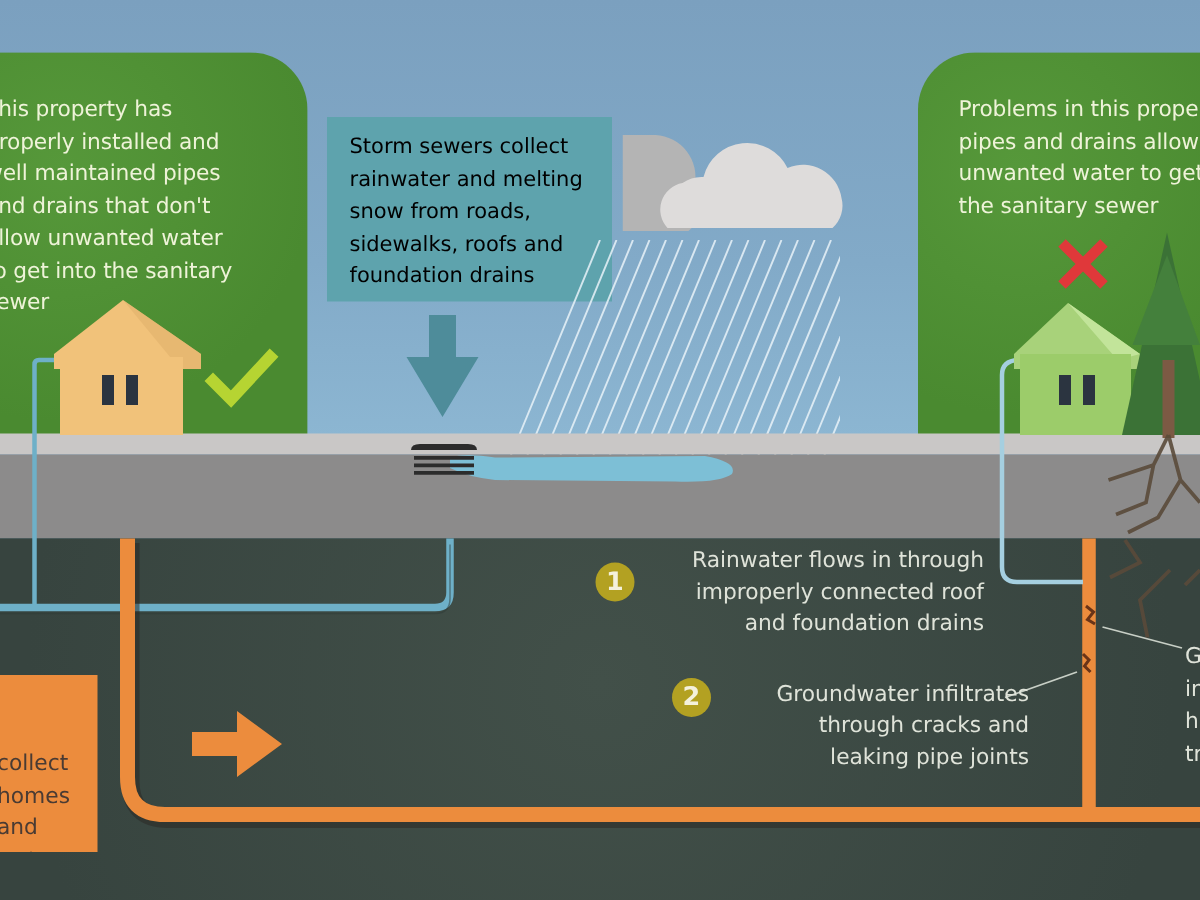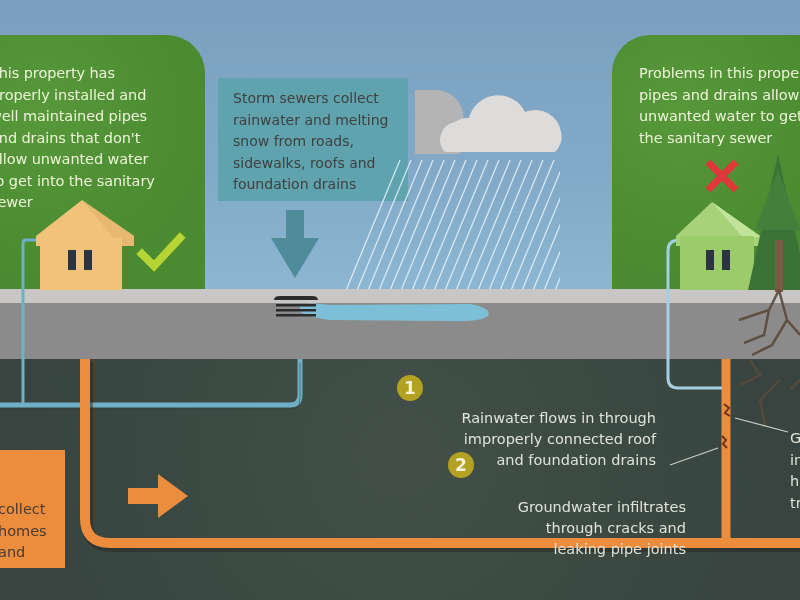--- a/index.html
+++ b/index.html
@@ -20,21 +20,21 @@
   .panel-right { left: 612px; top: 35px; width: 220px; height: 255px; border-radius: 38px 0 0 0; }
   .panel-text {
     position: absolute; color: #eef3d8; font-size: 14.5px; line-height: 21.5px;
     white-space: pre; letter-spacing: -0.1px;
   }
   .panel-left .panel-text { left: 20px; top: 28px; }
   .panel-right .panel-text { left: 27px; top: 28px; }
 
   .storm-box {
     position: absolute; left: 218px; top: 78px; width: 190px; height: 123px;
-    background: #5ea3ad; color: #404040;
+    background: #5ea3ad; color: #000000;
     font-size: 14px; line-height: 21.5px; white-space: pre;
     padding: 10px 0 0 15px; box-sizing: border-box;
   }
 
   .clouds { position: absolute; left: 415px; top: 90px; }
   .rain { position: absolute; left: 300px; top: 160px; }
 
   .road-top {
     position: absolute; left: 0; top: 289px; width: 800px; height: 14px;
     background: #c9c7c6;
@@ -57,21 +57,21 @@
     padding: 6px 0 0 8px; box-sizing: border-box; overflow: hidden;
   }
 
   .badge {
     position: absolute; width: 26px; height: 26px; border-radius: 50%;
     background: #b3a122; color: #f4f1dc; font-weight: bold; font-size: 17px;
     text-align: center; line-height: 26px;
   }
   .callout {
     position: absolute; color: #dfe3d9; font-size: 14.5px; line-height: 21px;
-    white-space: pre; text-align: right; margin-top: 44px;
+    white-space: pre; text-align: right;
   }
   .callout-right {
     position: absolute; left: 790px; top: 428px; color: #dfe3d9;
     font-size: 14.5px; line-height: 21.5px; white-space: pre;
   }
 </style>
 </head>
 <body>
 
 <div class="sky"></div>

